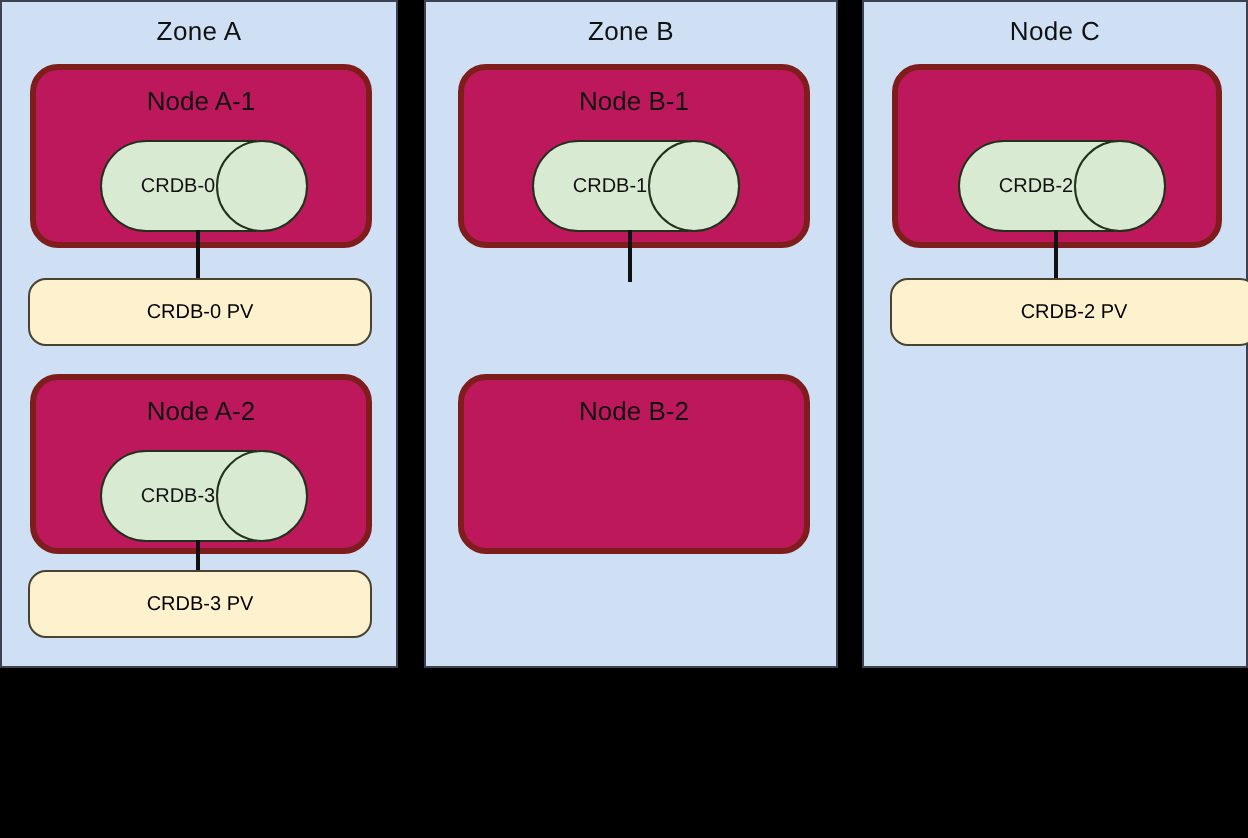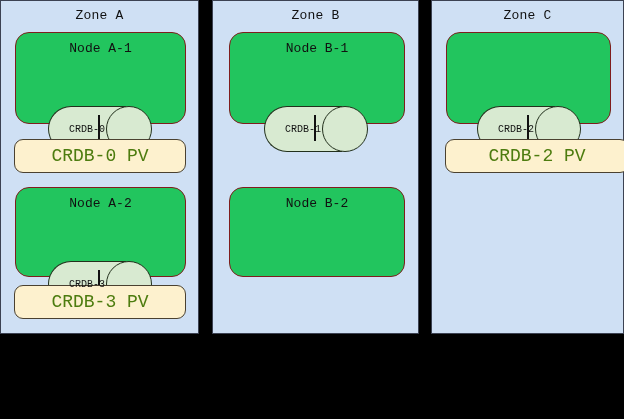--- a/index.html
+++ b/index.html
@@ -15,21 +15,20 @@
     font-family: "Liberation Sans", sans-serif;
   }
 
   #canvas {
     position: absolute;
     left: 0;
     top: 0;
     width: 624px;
     height: 419px;
     background: #000000;
-    font-family: Liberation Mono, monospace;
   }
 
   
   .zone {
     position: absolute;
     top: 0;
     height: 334px;
     background: #cfe0f4;
     border: 1px solid #3c4252;
     box-sizing: border-box;
@@ -45,22 +44,22 @@
     right: 0;
     text-align: center;
     font-size: 13px;
     color: #111111;
     letter-spacing: 0.2px;
   }
 
   
   .node {
     position: absolute;
-    background: #22c55e;
-    border: 1px solid #7f1d1d;
+    background: #be185d;
+    border: 3px solid #7f1d1d;
     border-radius: 14px;
     box-sizing: border-box;
   }
   .node-title {
     position: absolute;
     top: 8px;
     left: 0;
     right: 0;
     text-align: center;
     font-size: 13px;
@@ -74,21 +73,20 @@
   .zone-a .node { left: 14px; width: 171px; }
   .zone-b .node { left: 16px; width: 176px; }
   .zone-c .node { left: 14px; width: 165px; }
 
   
   .pod {
     position: absolute;
     top: 35px;
     height: 46px;
     width: 104px;
-    margin-top: 38px;
   }
   .zone-a .pod { left: 32px; }
   .zone-b .pod { left: 34px; }
   .zone-c .pod { left: 30px; }
 
   .pod-body {
     position: absolute;
     left: 0;
     top: 0;
     width: 78px;
@@ -141,22 +139,22 @@
   
   .pv {
     position: absolute;
     background: #fdf1ce;
     border: 1px solid #4a4130;
     border-radius: 9px;
     box-sizing: border-box;
     display: flex;
     align-items: center;
     justify-content: center;
-    font-size: 18px;
-    color: #4d7c0f;
+    font-size: 10px;
+    color: #000000;
   }
   .pv-r1 { top: 138px; height: 34px; }
   .pv-r2 { top: 284px; height: 34px; }
 
   .zone-a .pv { left: 13px; width: 172px; }
   .zone-b .pv { left: 16px; width: 176px; }
   .zone-c .pv { left: 13px; width: 184px; }
 </style>
 </head>
 <body>
@@ -201,21 +199,21 @@
       </div>
     </div>
     <div class="connector conn-r1"></div>
 
     <div class="node node-r2">
       <div class="node-title">Node B-2</div>
     </div>
   </div>
 
   <div class="zone zone-c">
-    <div class="zone-title">Zone C</div>
+    <div class="zone-title">Node C</div>
 
     <div class="node node-r1">
       <div class="pod">
         <div class="pod-body"></div>
         <div class="pod-cap"></div>
         <div class="pod-label">CRDB-2</div>
       </div>
     </div>
     <div class="connector conn-r1"></div>
     <div class="pv pv-r1">CRDB-2 PV</div>

